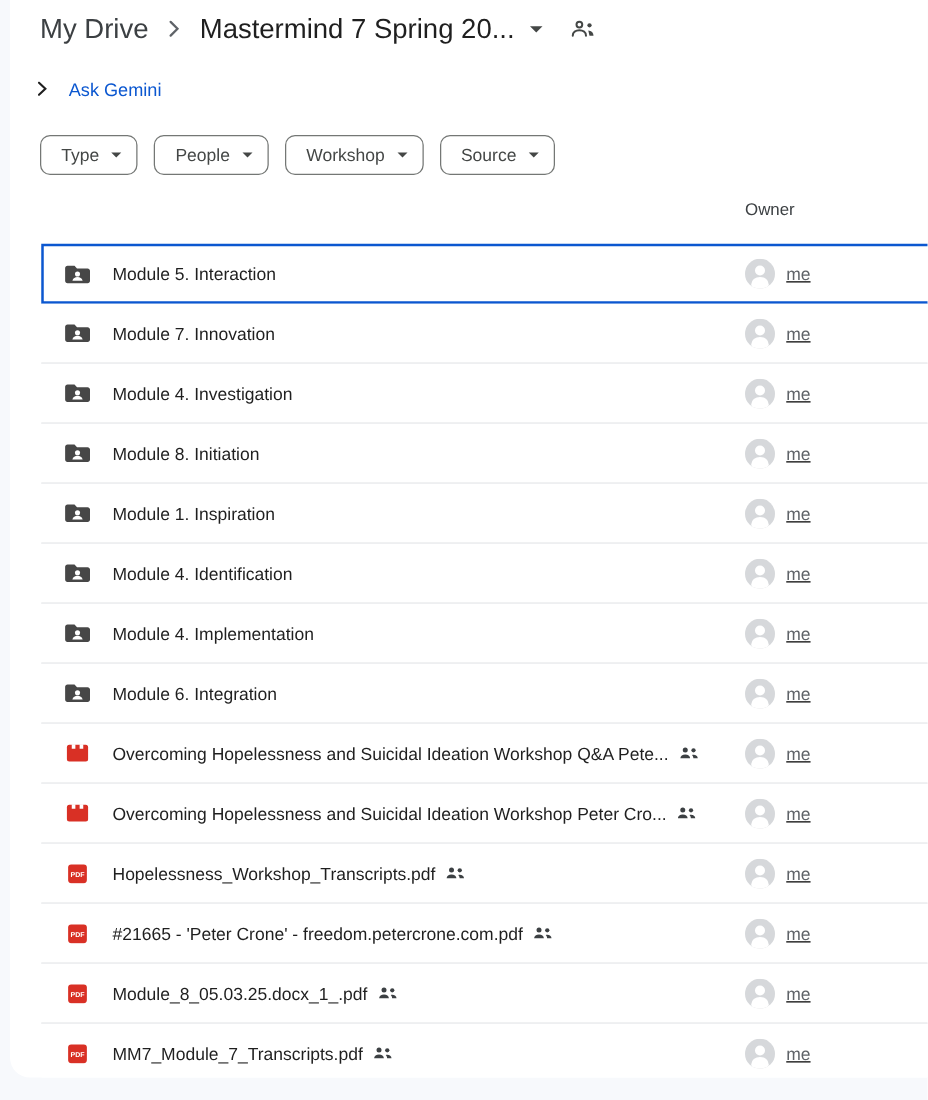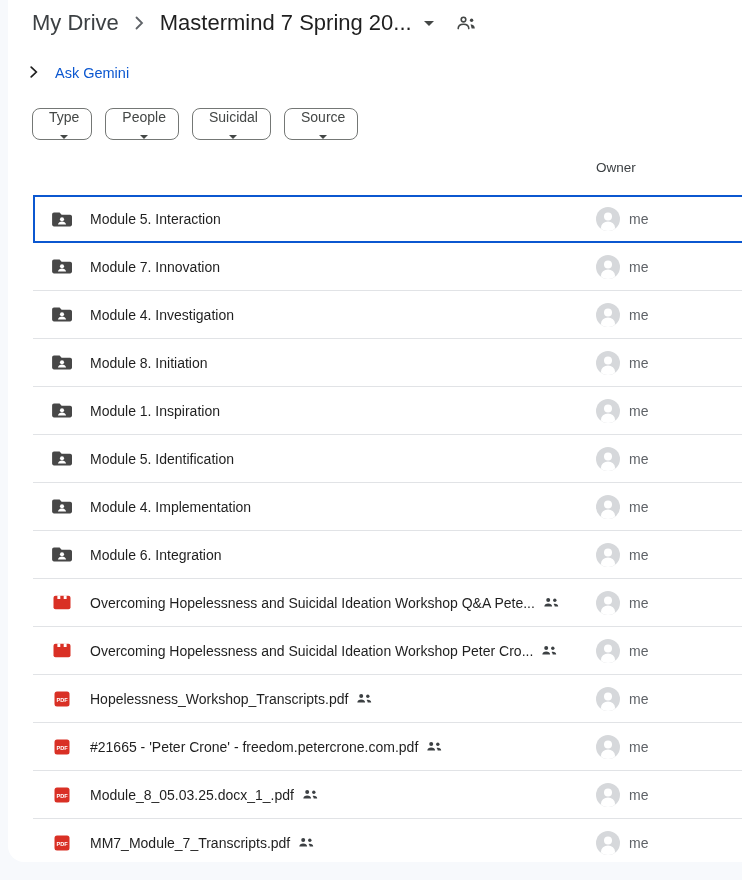--- a/index.html
+++ b/index.html
@@ -20,38 +20,38 @@
   .bc-share { margin-left:22px; display:flex; align-items:center; cursor:pointer; }
 
   
   .gemini { position:absolute; left:22px; top:80px; display:flex; align-items:center; gap:17px; cursor:pointer; }
   .gemini-label { font-size:14.5px; font-weight:500; color:var(--accent,#0b57d0); }
 
   
   .chips { position:absolute; left:24px; top:124px; display:flex; gap:13px; }
   .chip { height:32px; display:flex; align-items:center; gap:10px; padding:0 12px 0 16px;
           border:1px solid #747775; border-radius:8px; background:#fff; font-size:14px;
-          color:#444746; cursor:pointer;flex-direction:column; }
+          color:#444746; cursor:pointer; }
   .chip .caret { border-top-width:4.5px; border-left-width:4.5px; border-right-width:4.5px; }
 
   
   .thead { position:absolute; left:0; top:176px; width:760px; height:20px; }
   .th-name { position:absolute; left:28px; font-size:13.5px; font-weight:500; color:#3c4043;margin-top:35px; }
   .th-owner { position:absolute; left:588px; font-size:13.5px; font-weight:500; color:#3c4043; }
 
   
   .list { position:absolute; left:25px; top:211px; width:735px; }
   .row { position:relative; height:48px; display:flex; align-items:center;
          border-bottom:1px solid var(--divider,#e1e3e6); background:#fff; cursor:pointer; }
   .row.selected { border:2px solid var(--accent,#0b57d0); }
   .row-icon { margin-left:19px; width:20px; display:flex; justify-content:center; flex:none; }
   .row.selected .row-icon { margin-left:17px; }
   .row-name { margin-left:18px; font-size:14px; font-weight:500; color:#1f1f1f; white-space:nowrap;text-align:center; }
   .shared-mini { margin-left:8px; display:flex; align-items:center; color:#3c4043; }
-  .owner-cell { position:absolute; left:563px; display:flex; align-items:center; gap:9px; }
+  .owner-cell { position:absolute; left:563px; display:flex; align-items:center; gap:9px;text-decoration:underline; }
   .row.selected .owner-cell { left:561px; }
   .owner-label { font-size:14px; color:#5f6368; }
 
   .folder-dark { color:#474747; }
   .file-red { color:var(--file-red,#d93025); }
 </style>
 </head>
 <body style="background: rgb(247, 249, 252);">
 
 <div class="page">
@@ -90,21 +90,21 @@
     <div class="chips">
       <div class="chip">
         <span>Type</span>
         <span class="caret"></span>
       </div>
       <div class="chip">
         <span>People</span>
         <span class="caret"></span>
       </div>
       <div class="chip">
-        <span>Suicidal</span>
+        <span>Workshop</span>
         <span class="caret"></span>
       </div>
       <div class="chip">
         <span>Source</span>
         <span class="caret"></span>
       </div>
     </div>
 
     <div class="thead">
       <span class="th-name">Name</span>
@@ -264,21 +264,21 @@
 
   <div class="row">
     <span class="row-icon icon-folder folder-dark">
       <svg width="20" height="17" viewBox="0 0 20 17" fill="currentColor">
         <path d="M2 1.5h5.6l2 2.2h8.5c1 0 1.9.85 1.9 1.9v8c0 1.05-.85 1.9-1.9 1.9H2c-1.05 0-1.9-.85-1.9-1.9V3.4C.1 2.35.95 1.5 2 1.5z"></path>
         <circle cx="10" cy="8.2" r="2.05" fill="#fff"></circle>
         <path d="M5.9 13.5c.45-1.85 2.15-2.9 4.1-2.9s3.65 1.05 4.1 2.9z" fill="#fff"></path>
       </svg>
     </span>
 
-    <span class="row-name">Module 5. Identification</span>
+    <span class="row-name">Module 4. Identification</span>
 
     <span class="owner-cell">
       <span style="display:flex;">
         <svg width="24" height="24" viewBox="0 0 24 24">
           <defs>
                   <clipPath id="avclip">
                     <circle cx="12" cy="12" r="12"></circle>
                   </clipPath>
                 </defs>
           <circle cx="12" cy="12" r="12" fill="#d6d8db"></circle>

